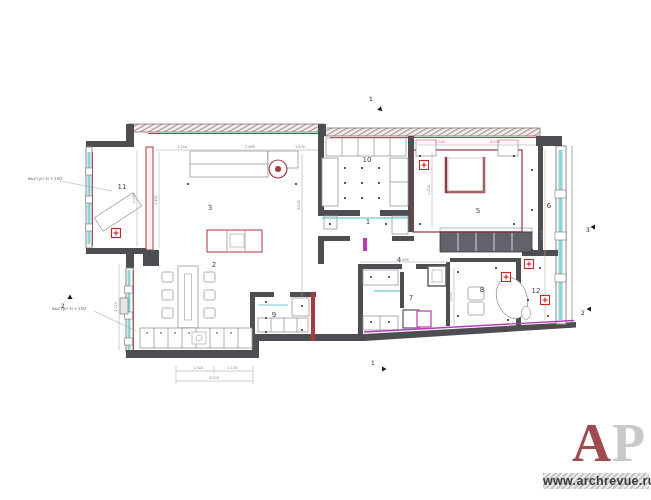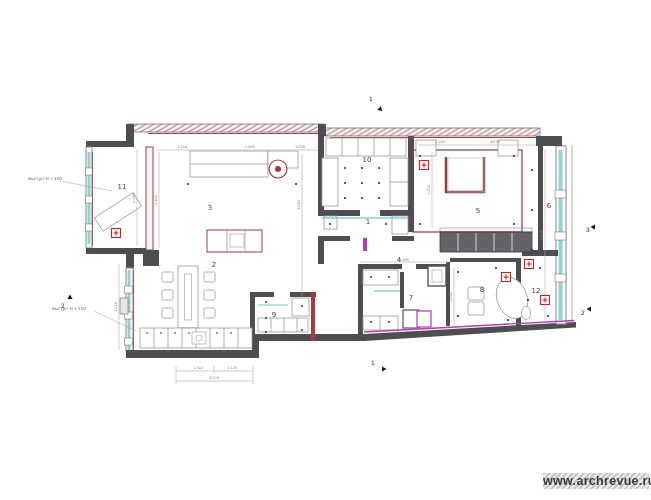--- a/index.html
+++ b/index.html
@@ -321,15 +321,16 @@
           <line x1="529" y1="261.5" x2="529" y2="266.5" stroke="#cc2222" stroke-width="1.1"></line>
         </g>
         <g>
           <rect x="540.5" y="295.5" width="9" height="9" fill="#fff" stroke="#cc2222" stroke-width="1.1"></rect>
           <line x1="542.5" y1="300" x2="547.5" y2="300" stroke="#cc2222" stroke-width="1.1"></line>
           <line x1="545" y1="297.5" x2="545" y2="302.5" stroke="#cc2222" stroke-width="1.1"></line>
         </g>
       </g>
 </svg>
 
+<div class="wm-letters"><span class="wm-a">A</span><span class="wm-p">P</span></div>
 <div class="wm-url">www.archrevue.ru</div>
 
 </div>
 
 </body></html>

